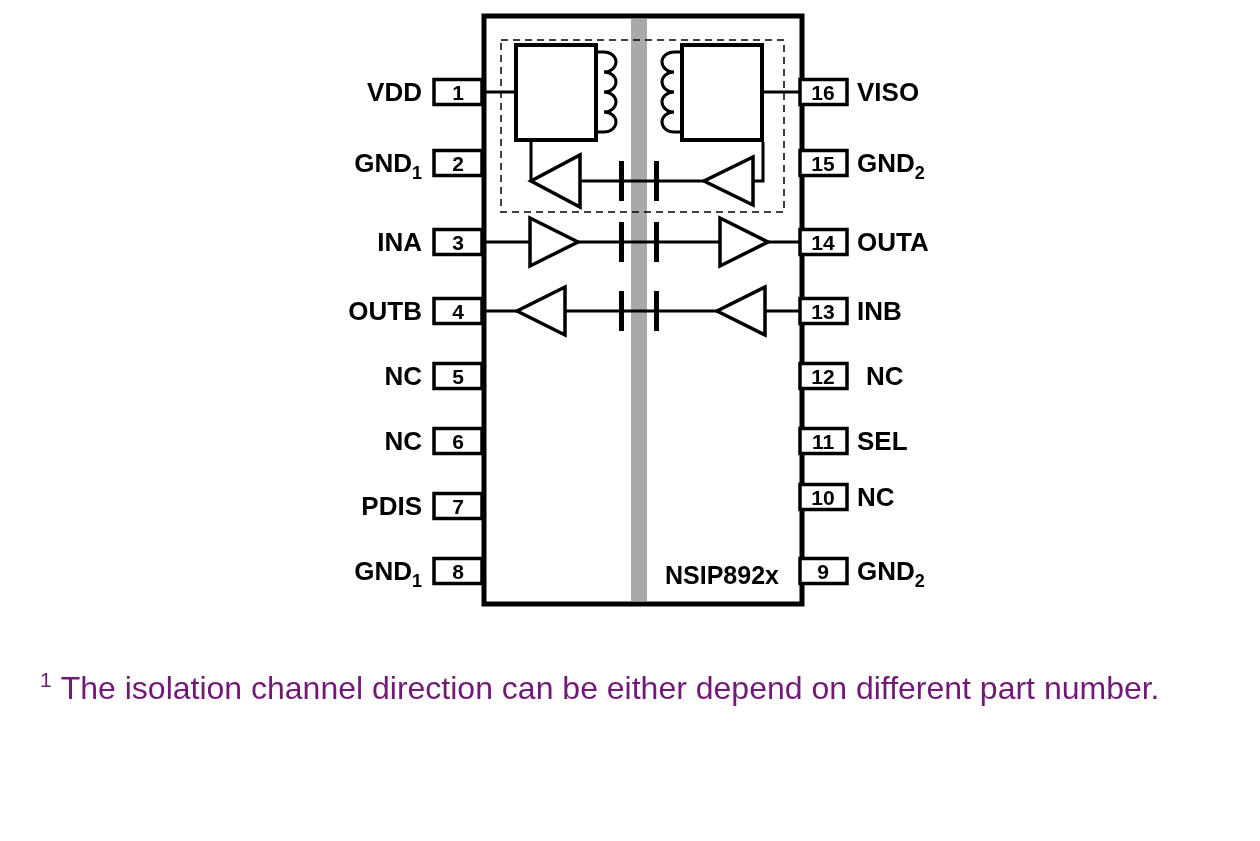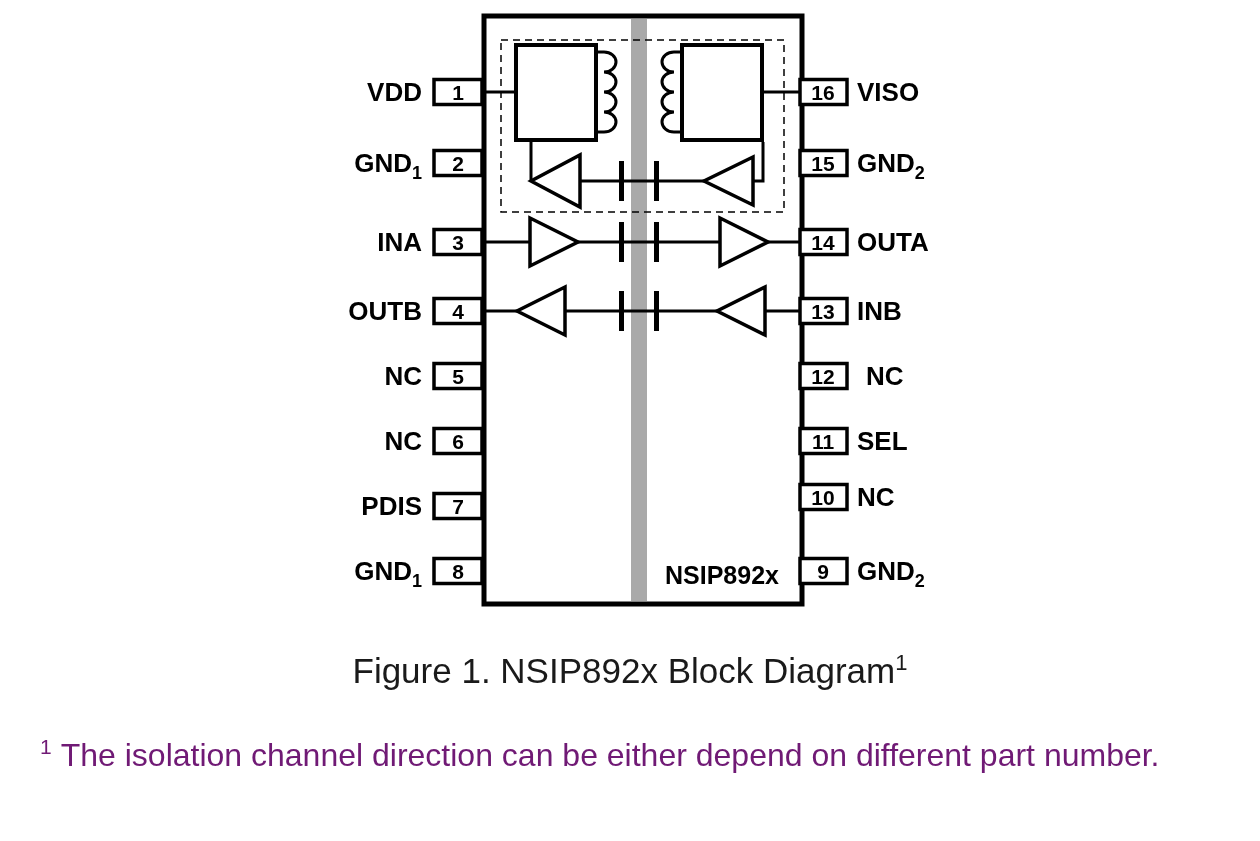--- a/index.html
+++ b/index.html
@@ -146,17 +146,16 @@
     <text class="lbl" x="857" y="506"><tspan>NC</tspan><tspan dy="7" font-size="18"></tspan></text>
   </g>
   <g>
     <rect class="pinbox" x="800" y="558.5" width="47" height="25"></rect>
     <text class="num" x="823" y="579">9</text>
     <text class="lbl" x="857" y="580"><tspan>GND</tspan><tspan dy="7" font-size="18">2</tspan></text>
   </g>
 
 </svg>
 
-<div class="caption"><span>Figure 1. NSIP892x Block Diagram</span><sup>1</sup></div>
 
 <div class="footnote"><sup>1</sup><span>The isolation channel direction can be either depend on different part number.</span></div>
 
 </div>
 
 </body></html>

